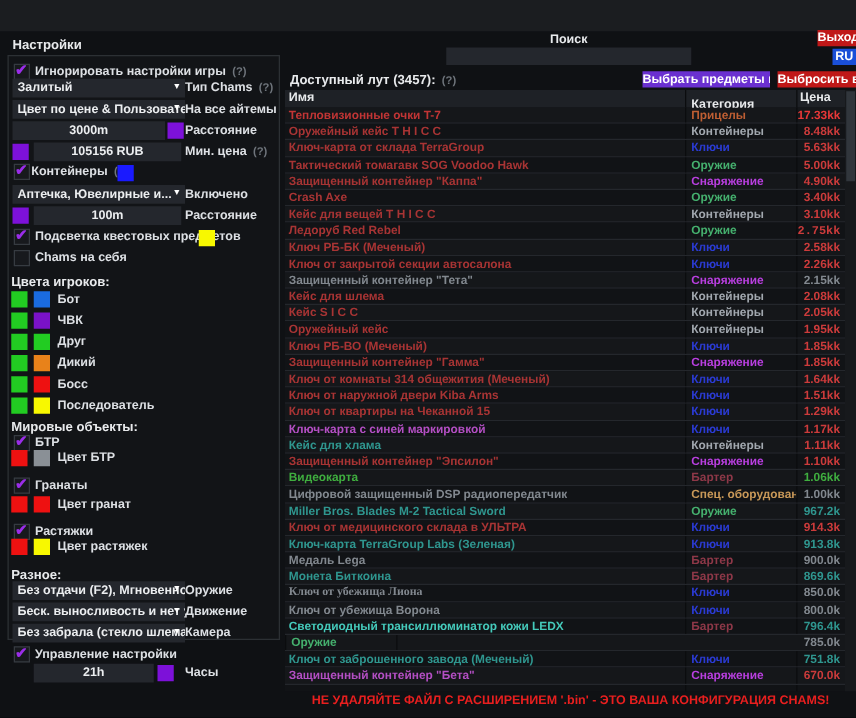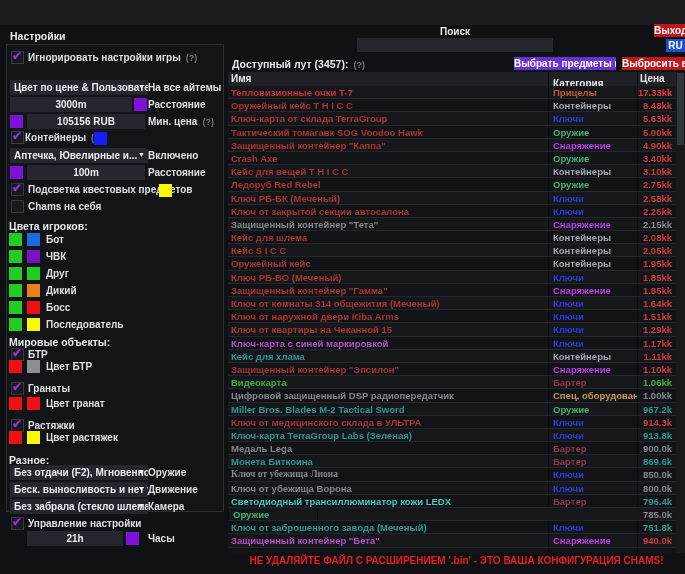--- a/index.html
+++ b/index.html
@@ -66,20 +66,24 @@
 
   <div class="panel-title">Настройки</div>
 
   <div class="panel">
 
     <div class="prow" style="top:6px">
       <div class="cb on"></div>
       <div class="cb-label"><span>Игнорировать настройки игры</span><span class="hint">(?)</span></div>
     </div>
 
+    <div class="prow" style="top:18px">
+      <div class="dd"><span>Залитый</span><span class="arr">▼</span></div>
+      <div class="sidelabel"><span>Тип Chams</span><span class="hint">(?)</span></div>
+    </div>
 
     <div class="prow" style="top:35px">
       <div class="dd"><span>Цвет по цене &amp; Пользователь</span><span class="arr">▼</span></div>
       <div class="sidelabel">На все айтемы</div>
     </div>
 
     <div class="prow" style="top:52px">
       <div class="field" style="left:3px;width:122px">3000m</div>
       <div class="sw" style="left: 127px; background: rgb(125, 17, 217);"></div>
       <div class="sidelabel">Расстояние</div>
@@ -257,21 +261,21 @@
         <div class="c-price" style="color: rgb(204, 59, 59);">3.40kk</div>
       </div>
       <div class="trow">
         <div class="c-name" style="color: rgb(168, 52, 52);">Кейс для вещей T H I C C</div>
         <div class="c-cat" style="color: rgb(162, 168, 175);">Контейнеры</div>
         <div class="c-price" style="color: rgb(204, 59, 59);">3.10kk</div>
       </div>
       <div class="trow alt">
         <div class="c-name" style="color: rgb(168, 52, 52);">Ледоруб Red Rebel</div>
         <div class="c-cat" style="color: rgb(69, 176, 110);">Оружие</div>
-        <div class="c-price" style="color: rgb(204, 59, 59);">2.75kk</div>
+        <div class="c-price" style="color: rgb(204, 59, 59); font-family: Liberation Mono, monospace;">2.75kk</div>
       </div>
       <div class="trow">
         <div class="c-name" style="color: rgb(168, 52, 52);">Ключ РБ-БК (Меченый)</div>
         <div class="c-cat" style="color: rgb(43, 59, 212);">Ключи</div>
         <div class="c-price" style="color: rgb(204, 59, 59);">2.58kk</div>
       </div>
       <div class="trow alt">
         <div class="c-name" style="color: rgb(168, 52, 52);">Ключ от закрытой секции автосалона</div>
         <div class="c-cat" style="color: rgb(43, 59, 212);">Ключи</div>
         <div class="c-price" style="color: rgb(204, 59, 59);">2.26kk</div>
@@ -391,21 +395,21 @@
         <div class="c-price" style="color: rgb(130, 136, 143);">785.0k</div>
       </div>
       <div class="trow alt">
         <div class="c-name" style="color: rgb(47, 150, 143);">Ключ от заброшенного завода (Меченый)</div>
         <div class="c-cat" style="color: rgb(43, 59, 212);">Ключи</div>
         <div class="c-price" style="color: rgb(47, 150, 143);">751.8k</div>
       </div>
       <div class="trow">
         <div class="c-name" style="color: rgb(180, 79, 196);">Защищенный контейнер "Бета"</div>
         <div class="c-cat" style="color: rgb(185, 63, 224);">Снаряжение</div>
-        <div class="c-price" style="color: rgb(204, 59, 59);">940.0k</div>
+        <div class="c-price" style="color: rgb(204, 59, 59);">670.0k</div>
       </div>
       <div class="trow alt">
         <div class="c-name" style="color: rgb(168, 52, 52);"></div>
         <div class="c-cat"></div>
         <div class="c-price" style="color: rgb(204, 59, 59);"></div>
       </div>
     </div>
   <div class="scrollbar">
       <div class="scroll-thumb"></div>
     </div>

